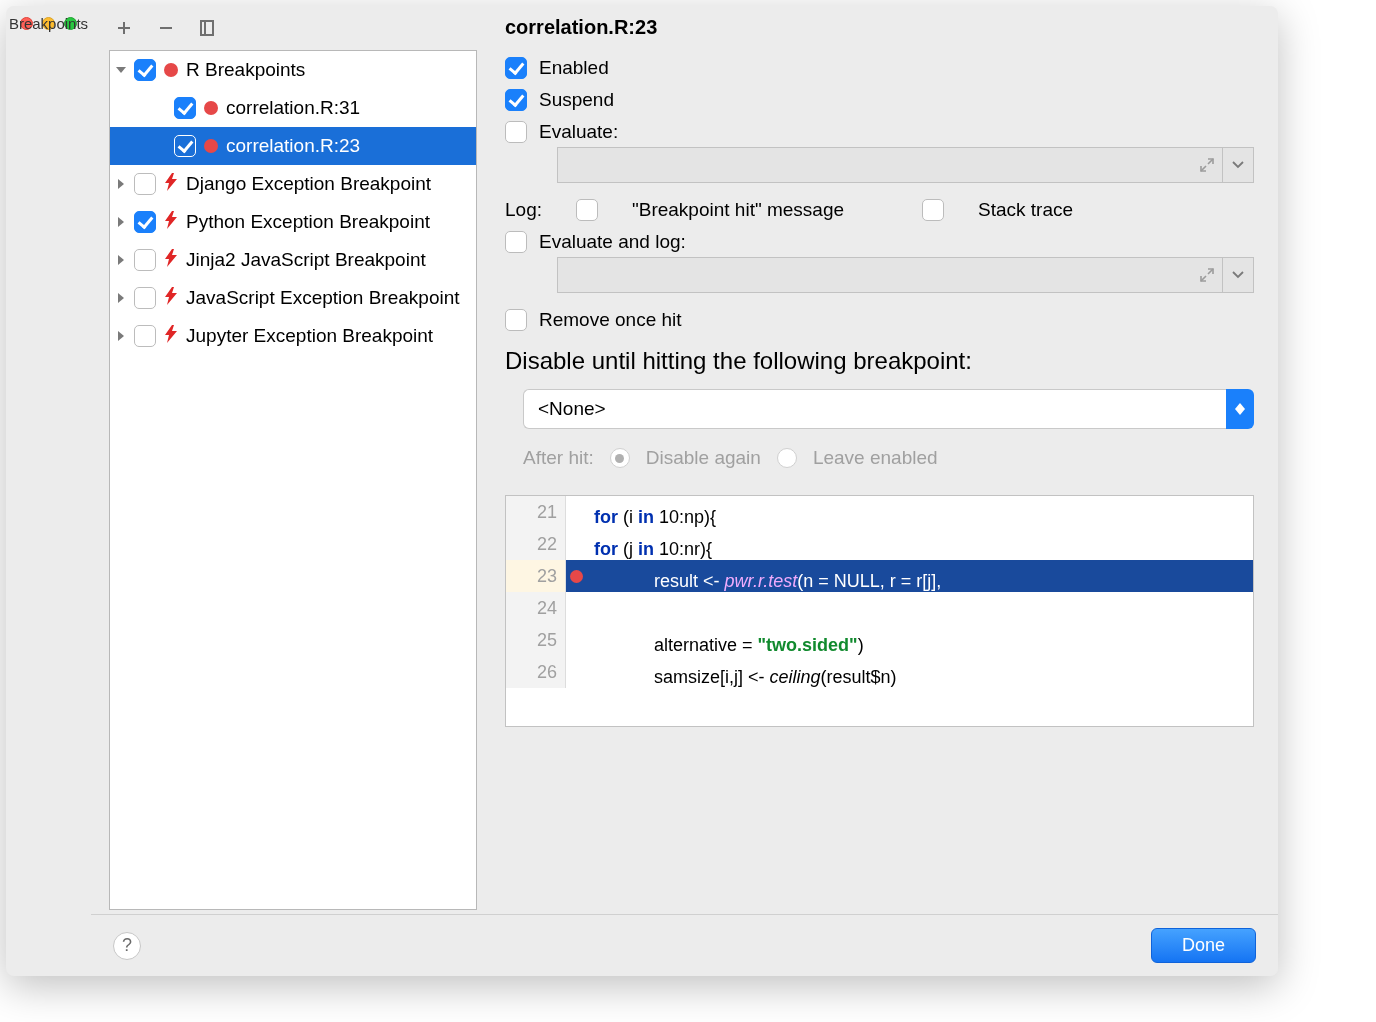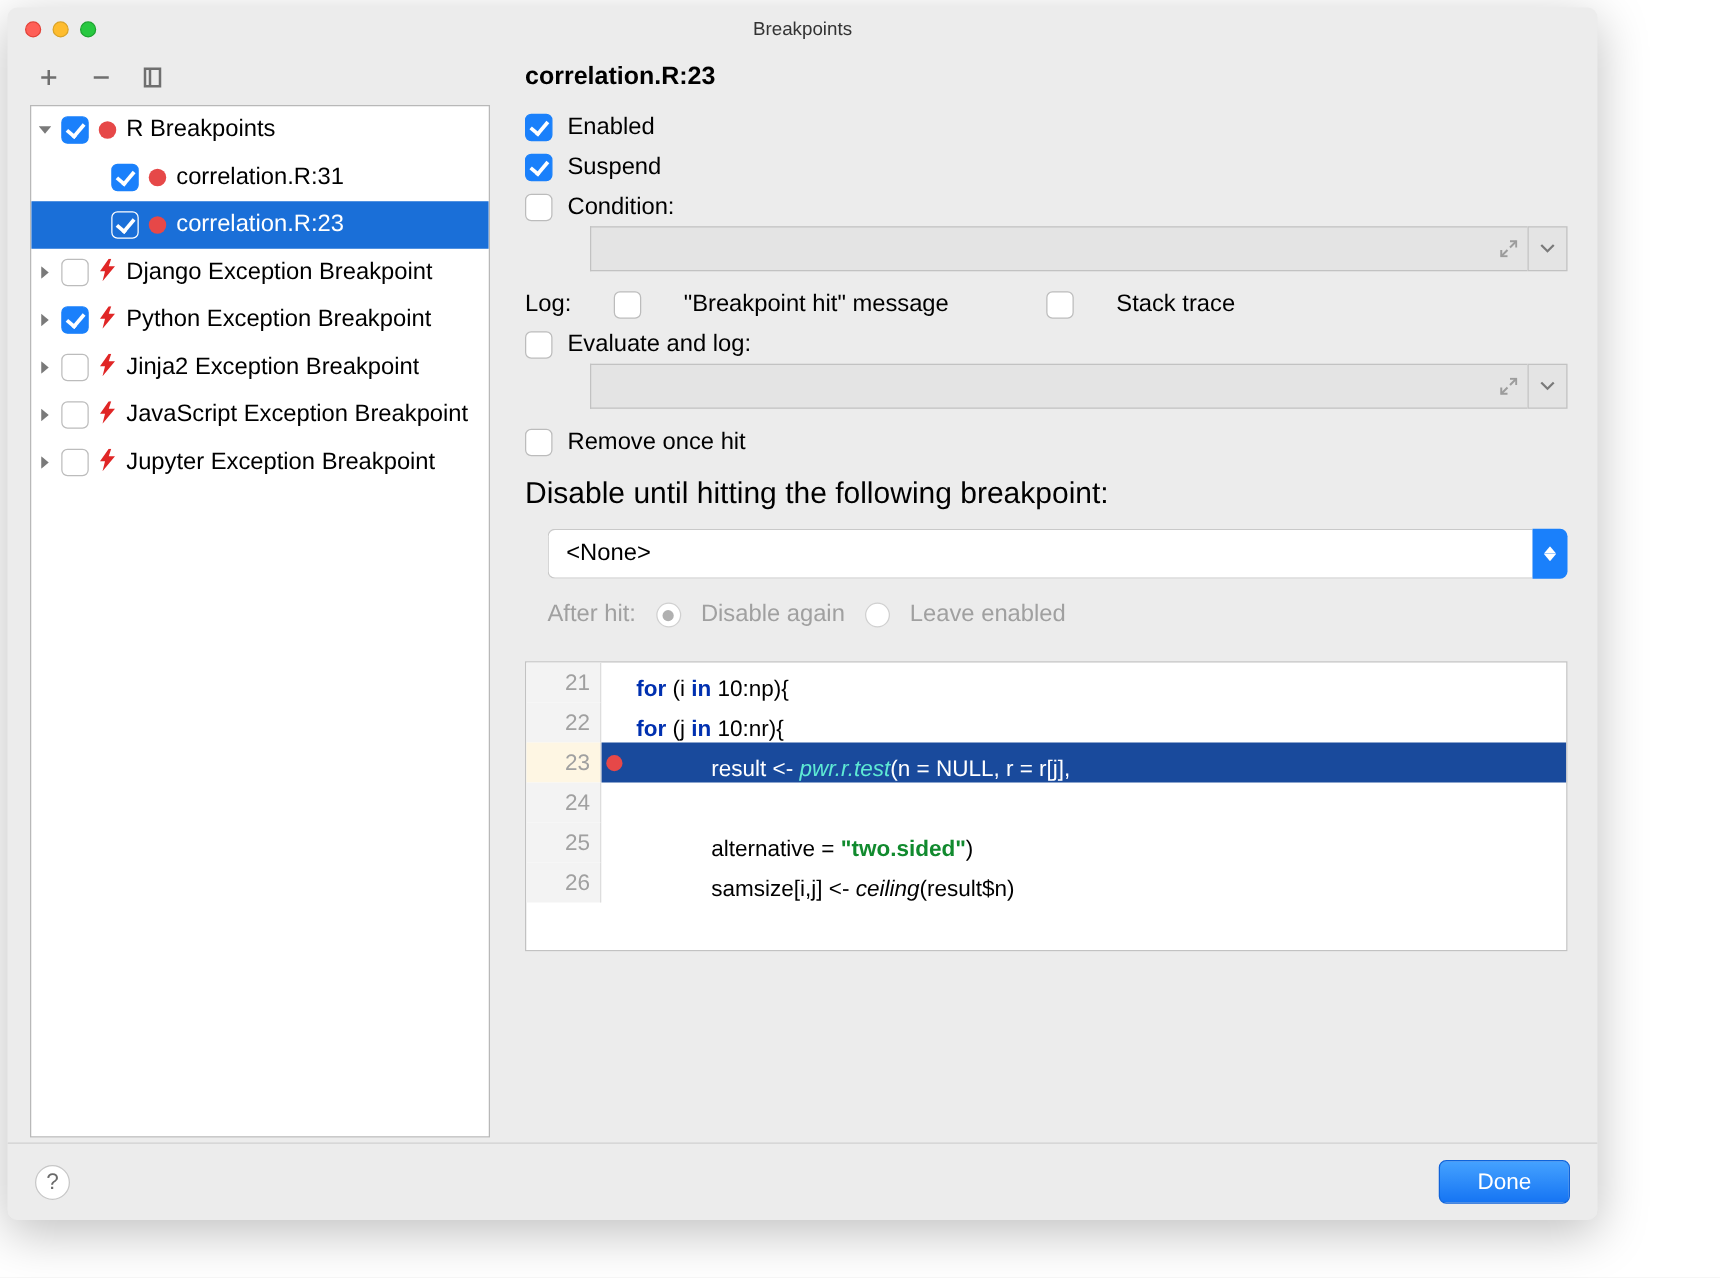--- a/index.html
+++ b/index.html
@@ -13,21 +13,21 @@
     overflow: hidden;
   }
   .window {
     width: 1272px;
     height: 970px;
     background: #ececec;
     border-radius: 8px;
     box-shadow: 0 10px 40px rgba(0,0,0,.25);
     margin: 6px;
     display: flex;
-    flex-direction: column;
+    flex-direction: row;
     overflow: hidden;
   }
   .titlebar {
     height: 34px;
     display: flex;
     align-items: center;
     padding: 0 14px;
     position: relative;
     border-bottom: 0;
   }
@@ -177,21 +177,21 @@
   }
   .gutter .bp-dot{
     position:absolute; right:-18px; width:13px; height:13px; border-radius:50%; background:#e64848;
   }
   .gutter.bp-line{ background:#fef6e3; }
   .code-text { padding-left:28px; display:flex; align-items:flex-end; white-space:pre; }
   .code-line.hl .code-text{ background:#194a9c; color:#fff; flex:1; }
   .kw{ color:#0030b0; font-weight:bold; }
   .fn{ font-style:italic; }
   .str{ color:#118a2e; font-weight:bold; }
-  .code-line.hl .kw, .code-line.hl .fn{ color:#5eead4; }
+  .code-line.hl .kw, .code-line.hl .fn{ color:#f0abfc; }
 
   .footer {
     height:62px; display:flex; align-items:center; justify-content:space-between;
     padding: 0 22px;
     border-top:1px solid #d0d0d0;
     background:#ececec;
   }
   .help-btn {
     width:28px; height:28px; border-radius:50%;
     border:1px solid #c7c7c7; background:#fff;
@@ -306,21 +306,21 @@
                 <svg width="10" height="10" viewBox="0 0 10 10">
                   <path d="M2 0l6 5-6 5z" fill="#7a7a7a"></path>
                 </svg>
               </span>
               <span class="checkbox"></span>
               <span class="bp-icon">
                 <span class="bolt"><svg viewBox="0 0 12 18">
                     <path d="M7 0L0 10h4l-2 8 10-12H7l2-6z"></path>
                   </svg></span>
               </span>
-              <span class="tree-label">Jinja2 Exception Breakpoint</span>
+              <span class="tree-label">Jinja2 JavaScript Breakpoint</span>
             </div>
             <div class="tree-row">
               <span class="arrow">
                 <svg width="10" height="10" viewBox="0 0 10 10">
                   <path d="M2 0l6 5-6 5z" fill="#7a7a7a"></path>
                 </svg>
               </span>
               <span class="checkbox"></span>
               <span class="bp-icon">
                 <span class="bolt"><svg viewBox="0 0 12 18">
@@ -355,21 +355,21 @@
         </div>
 
         <div class="row">
           <span class="checkbox checked"></span>
           <span class="label">Suspend</span>
         </div>
 
         <div>
           <div class="row">
             <span class="checkbox"></span>
-            <span class="label">Condition:</span>
+            <span class="label">Evaluate:</span>
           </div>
           <div class="field-wrap">
             <div class="expr-field">
               <span class="expand-icon">
                 <svg width="14" height="14" viewBox="0 0 14 14">
                     <path d="M1 8v5h5M13 6V1H8" stroke="#9c9c9c" stroke-width="1.6" fill="none"></path>
                     <path d="M1 13L6 8M13 1L8 6" stroke="#9c9c9c" stroke-width="1.6"></path>
                   </svg>
               </span>
             </div>

